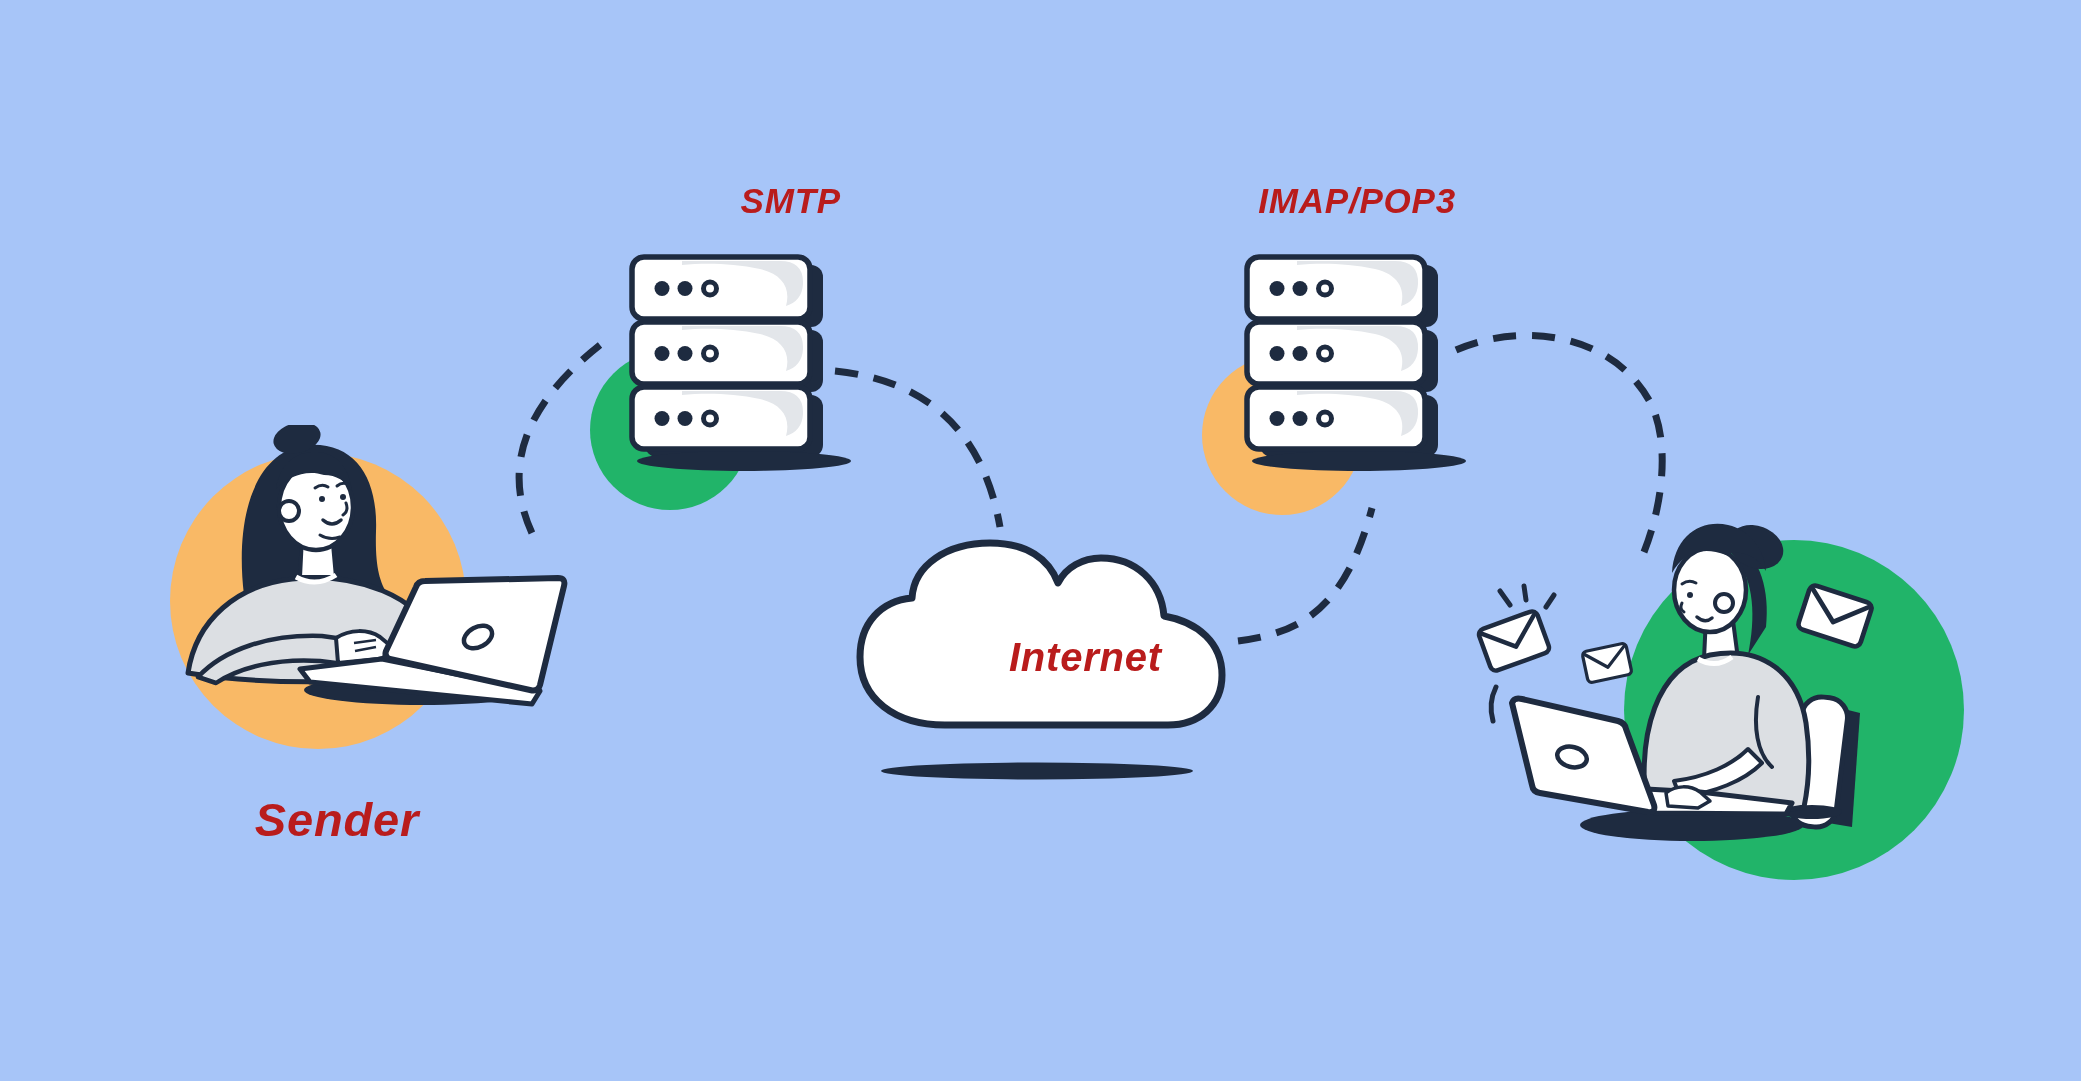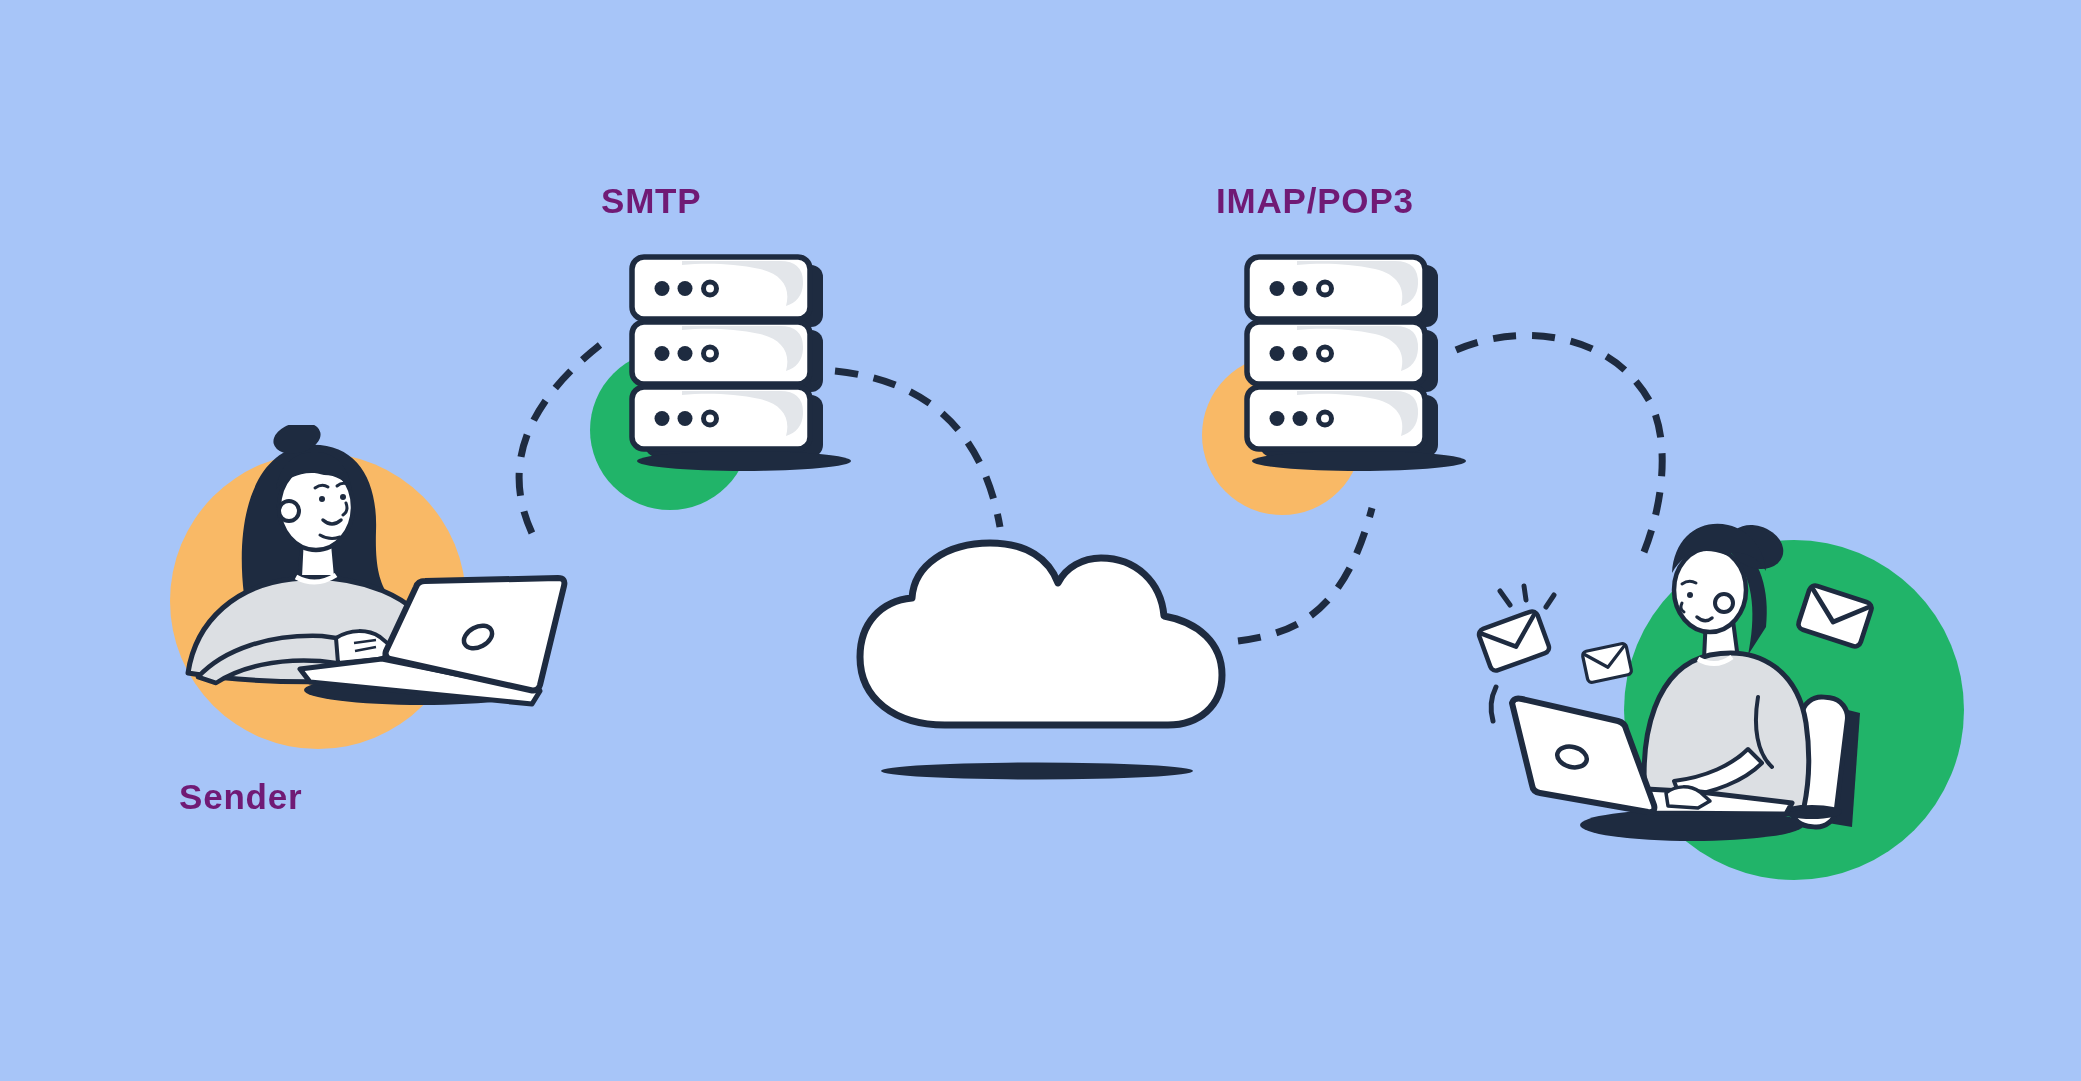--- a/index.html
+++ b/index.html
@@ -11,29 +11,30 @@
     overflow: hidden;
     font-family: "Liberation Sans", sans-serif;
   }
   .abs { position: absolute; }
   .layer-connectors { left: 0; top: 0; z-index: 1; }
   .layer-art { z-index: 2; }
   .accent-circle { border-radius: 50%; z-index: 2; }
   .label {
     position: absolute;
     z-index: 4;
-    color: #701a75;
-    text-align: left;
+    color: #b91c1c;
+    text-align: right;
     letter-spacing: 0.8px;
     line-height: 1.05;
     white-space: nowrap;
+    font-style: italic;
   }
   .label-protocol { font-size: 35px; font-weight: 700; width: 240px; }
   .label-cloud    { font-size: 40px; font-weight: 600; width: 240px; }
-  .label-person   { font-size: 35px; font-weight: 700; width: 240px; }
+  .label-person   { font-size: 47px; font-weight: 700; width: 240px; margin-top: 16px; }
 </style>
 </head>
 <body>
 
 <div class="canvas">
 
   <svg class="abs" width="0" height="0" style="position:absolute" aria-hidden="true">
     <defs>
       <g id="server-stack-def">
         <rect x="19" y="15" width="178" height="62" rx="12" fill="#1E2B40"></rect>
@@ -165,15 +166,16 @@
       <use href="#envelope-def"></use>
     </g>
     <g transform="translate(375,111) rotate(18) scale(1.05)">
       <use href="#envelope-def"></use>
     </g>
     <path d="M 50 100 L 40 86 M 66 95 L 64 81 M 86 102 L 94 90" stroke="#1E2B40" stroke-width="5" stroke-linecap="round" fill="none"></path>
   </svg>
 
   <div class="label label-protocol" style="left:601px;top:183px">SMTP</div>
   <div class="label label-protocol" style="left:1216px;top:183px">IMAP/POP3</div>
+  <div class="label label-cloud" style="left:922px;top:636px">Internet</div>
   <div class="label label-person" style="left:179px;top:779px">Sender</div>
 
 </div>
 
 </body></html>

